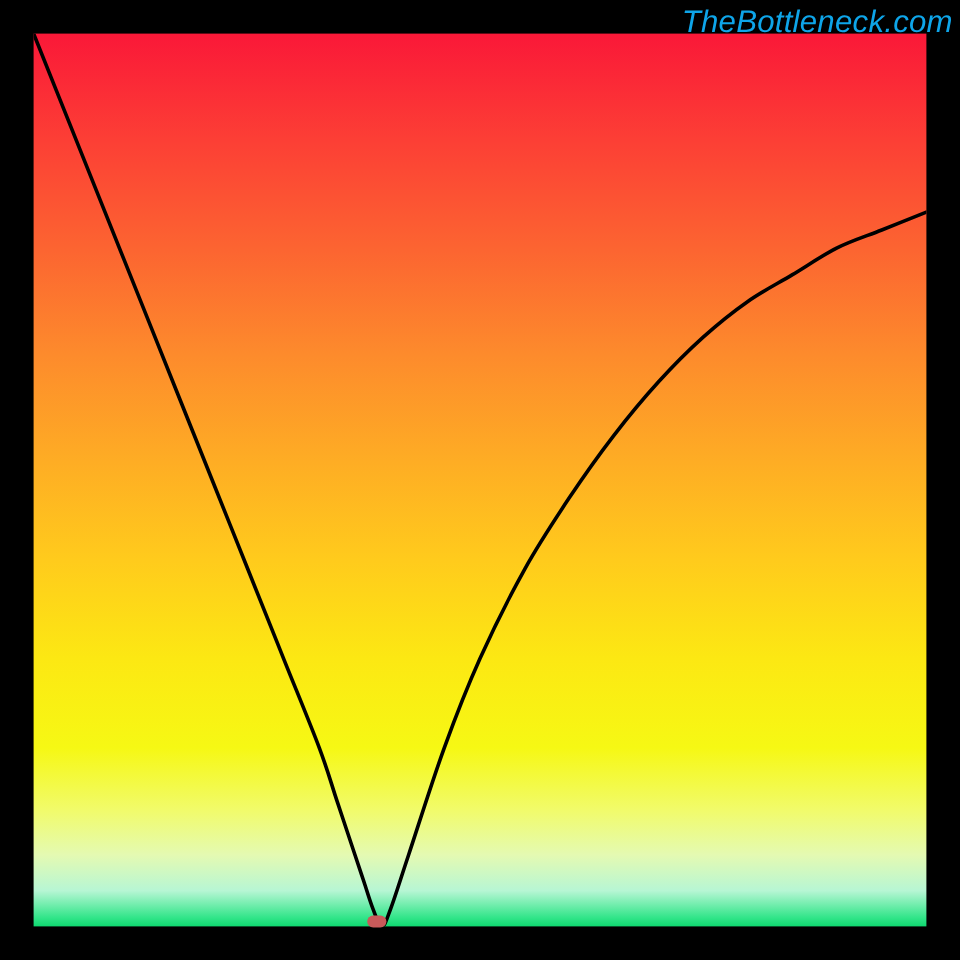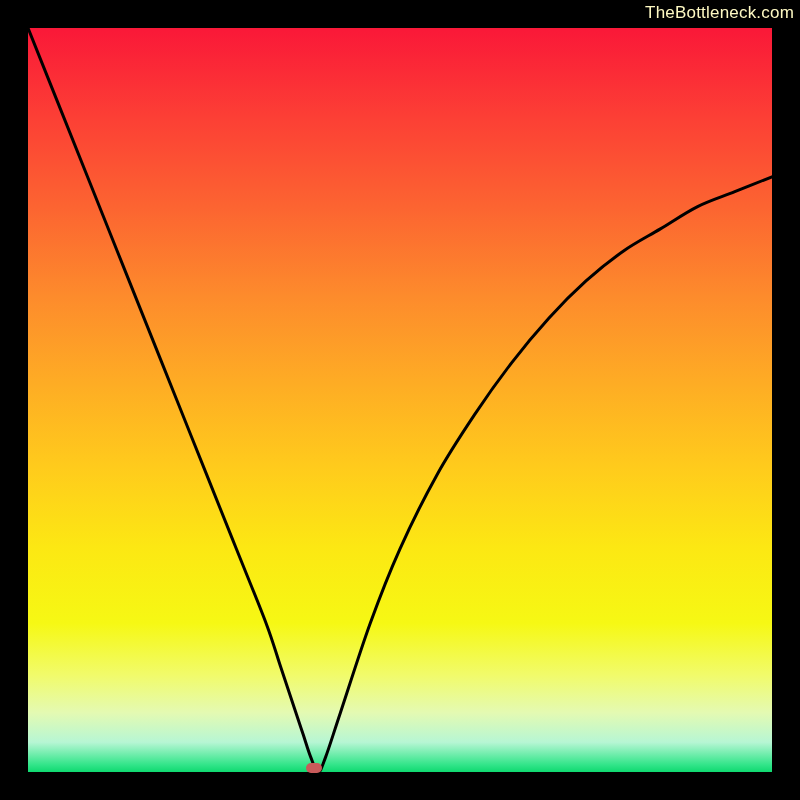--- a/index.html
+++ b/index.html
@@ -43,24 +43,25 @@
   .curve {
     position: absolute;
     left: 0;
     top: 0;
     pointer-events: none;
   }
   .watermark {
     position: absolute;
     top: 3px;
     right: 6px;
-    color: #fef9c3;
-    font-size: 17px;
+    color: #0ea5e9;
+    font-size: 26px;
     letter-spacing: 0.2px;
     user-select: none;
+    font-style: italic;
   }
   .marker {
     position: absolute;
     width: 16px;
     height: 10px;
     border-radius: 5px;
     background: #c85a5a;
     transform: translate(-50%, -50%);
   }
 </style>

